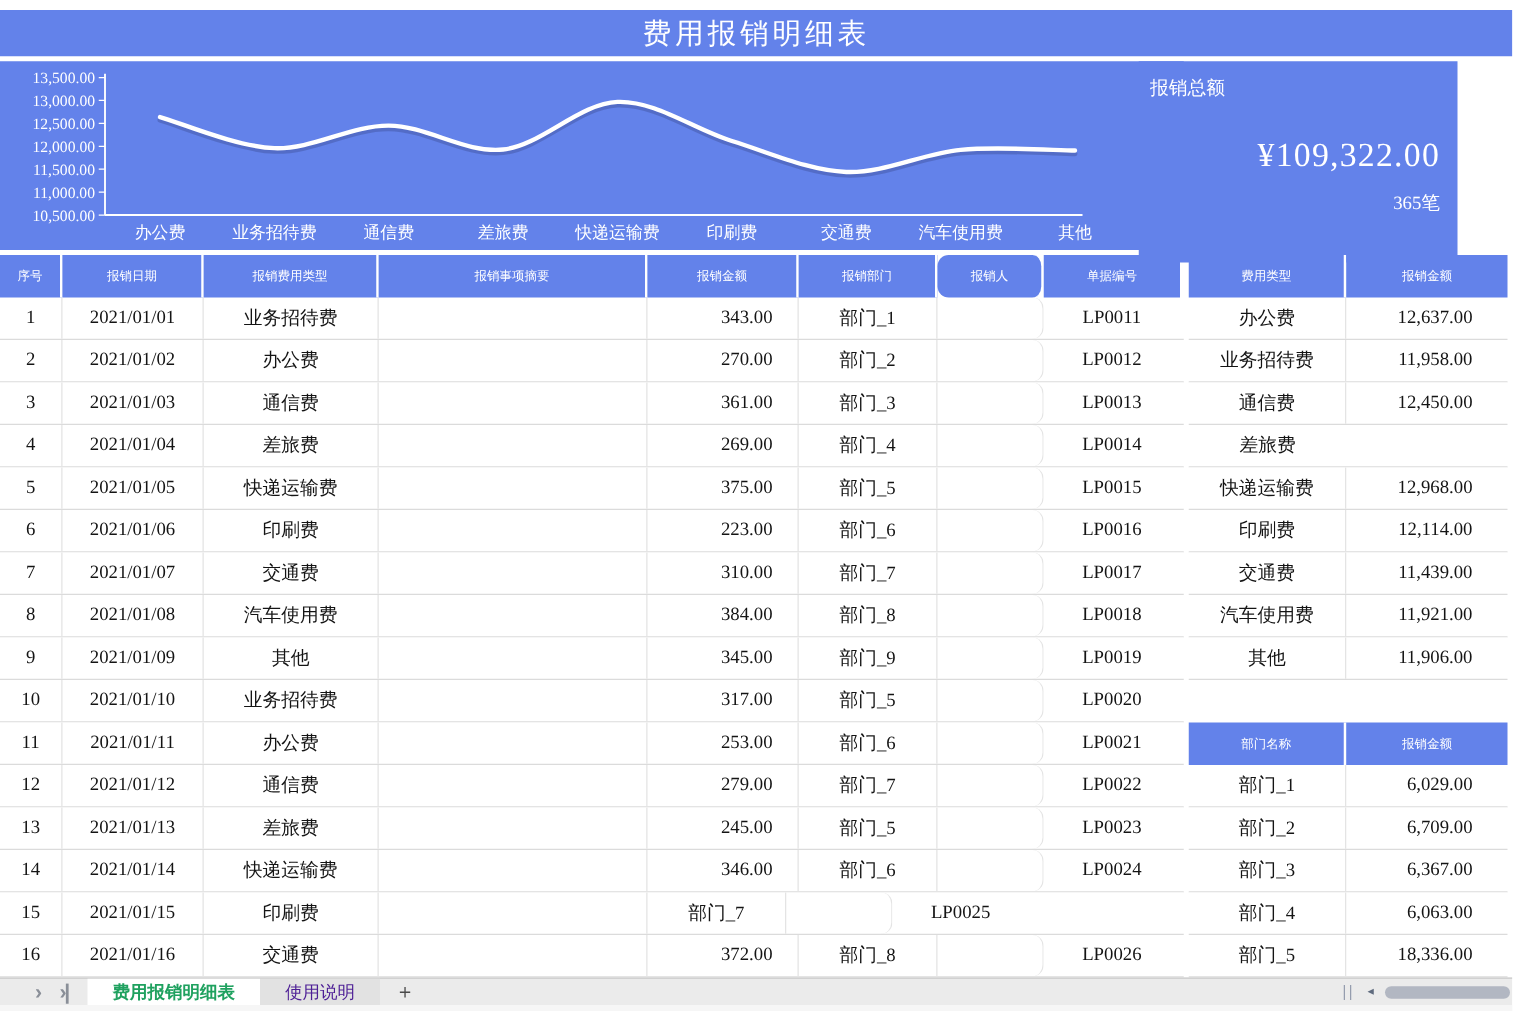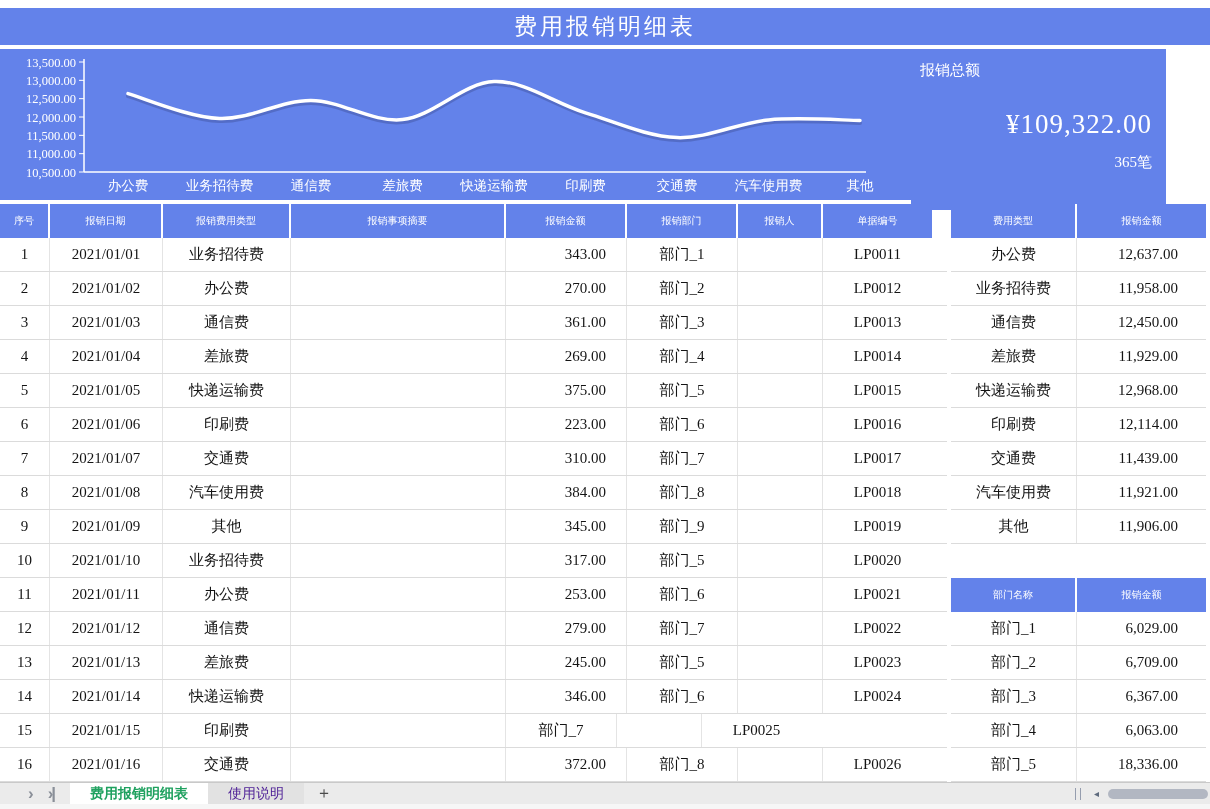--- a/index.html
+++ b/index.html
@@ -19,22 +19,22 @@
   .th{background:var(--accent);color:#fff;display:flex;align-items:center;justify-content:center;
       font-size:10px;box-sizing:border-box;border-right:2px solid #fff;}
   .th:last-child{border-right:none;}
   .tr{display:flex;height:34px;background:#fff;border-bottom:1px solid #DBDBDB;box-sizing:border-box;}
   .td{box-sizing:border-box;border-right:1px solid #E4E4E4;display:flex;align-items:center;
       justify-content:center;font-size:15px;color:#141414;overflow:hidden;white-space:nowrap;}
   .td:last-child{border-right:none;}
   .td.al{justify-content:flex-start;padding-left:8px;}
   .td.ar{justify-content:flex-end;padding-right:20px;}
   .right-panel .td.ar{padding-right:28px;}
-  .mc0{width:50px;}.mc1{width:113px;}.mc2{width:128px;}.mc3{width:215px;}
-  .mc4{width:121px;}.mc5{width:111px;}.mc6{width:85px;}.mc7{width:109px;}
+  .mc0{width:50px;}.mc1{width:113px;}.mc2{width:140px;}.mc3{width:215px;}
+  .mc4{width:121px;}.mc5{width:111px;}.mc6{width:85px;border-radius:9px;}.mc7{width:109px;}
   .rc0{width:126px;}.rc1{width:129px;}
   .gap-row{height:34px;background:#fff;}
   .sheet-bar{position:absolute;left:0;top:782px;width:1210px;height:27px;background:#EBEBEB;
              border-top:1px solid #C9C9C9;box-sizing:border-box;display:flex;align-items:flex-start;
              font-family:"Liberation Sans","DejaVu Sans",sans-serif;}
   .sheet-bar::after{content:"";position:absolute;left:0;bottom:0;width:100%;height:5px;background:#F6F6F6;}
   .nav{height:21px;display:flex;align-items:center;color:#8A8F98;font-size:17px;font-weight:bold;}
   .nav.first{margin-left:28px;}
   .nav.second{margin-left:14px;margin-right:16px;letter-spacing:-2px;}
   .tab{height:21px;display:flex;align-items:center;padding:0 20px;font-size:14px;color:#4c1d95;
@@ -287,21 +287,20 @@
         <div class="tr">
           <div class="td rc0">业务招待费</div>
           <div class="td rc1 ar">11,958.00</div>
         </div>
         <div class="tr">
           <div class="td rc0">通信费</div>
           <div class="td rc1 ar">12,450.00</div>
         </div>
         <div class="tr">
           <div class="td rc0">差旅费</div>
-          <div class="td rc1 ar">11,929.00</div>
         </div>
         <div class="tr">
           <div class="td rc0">快递运输费</div>
           <div class="td rc1 ar">12,968.00</div>
         </div>
         <div class="tr">
           <div class="td rc0">印刷费</div>
           <div class="td rc1 ar">12,114.00</div>
         </div>
         <div class="tr">

